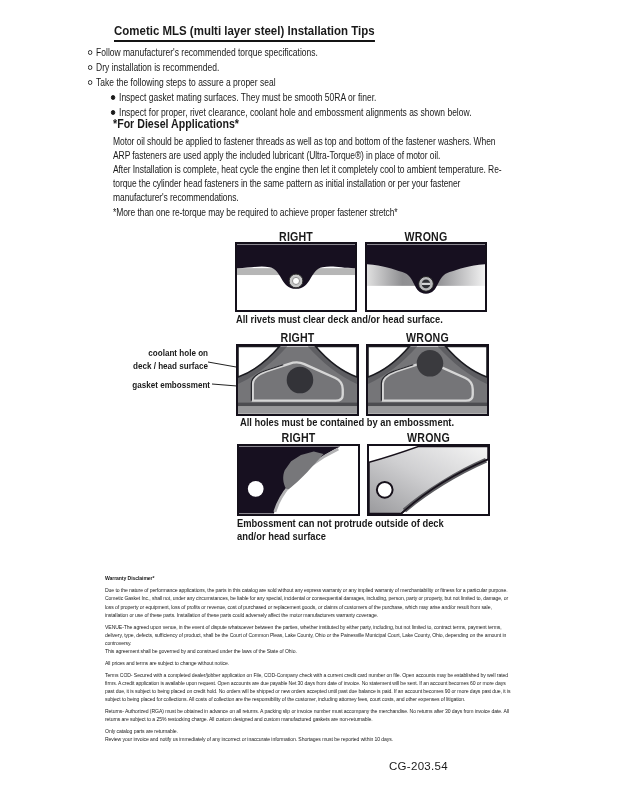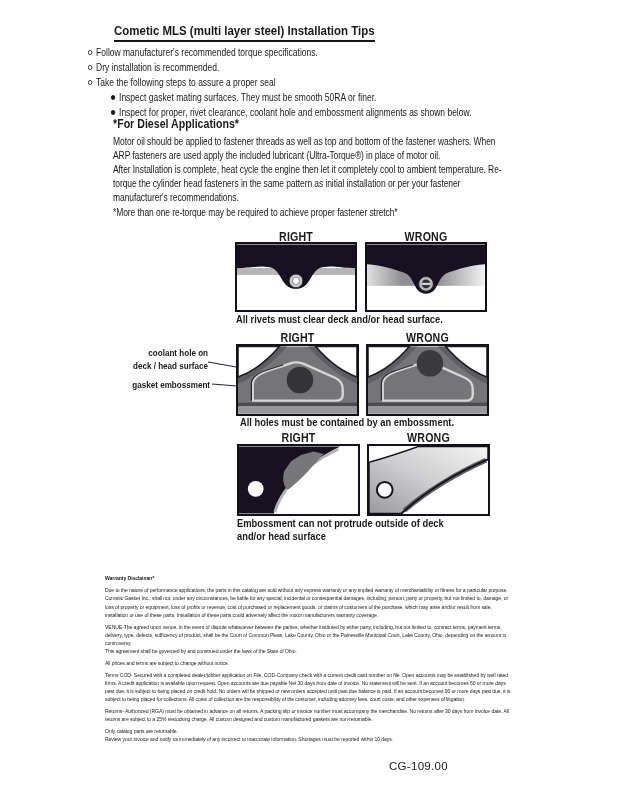--- a/index.html
+++ b/index.html
@@ -171,15 +171,15 @@
     <p>Due to the nature of performance applications, the parts in this catalog are sold without any express warranty or any implied warranty of merchantability or fitness for a particular purpose.  Cometic Gasket Inc., shall not, under any circumstances, be liable for any special, incidental or consequential damages, including, person, party or property, but not limited to, damage, or loss of property or equipment, loss of profits or revenue, cost of purchased or replacement goods, or claims of customers of the purchase, which may arise and/or result from sale, installation or use of these parts.  Installation of these parts could adversely affect the motor manufacturers warranty coverage.</p>
     <p><span>VENUE-The agreed upon venue, in the event of dispute whatsoever between the parties, whether instituted by either party, including, but not limited to, contract terms, payment terms, delivery, type, defects, sufficiency of product, shall be the Court of Common Pleas, Lake County, Ohio or the Painesville Municipal Court, Lake County, Ohio, depending on the amount in controversy.</span><br>
       <span>This agreement shall be governed by and construed under the laws of the State of Ohio.</span></p>
     <p>All prices and terms are subject to change without notice.</p>
     <p>Terms COD- Secured with a completed dealer/jobber application on File, COD-Company check with a current credit card number on file.  Open accounts may be established by well rated firms.  A credit application is available upon request.  Open accounts are due payable Net 30 days from date of invoice.  No statement will be sent.  If an account becomes 60 or more days past due, it is subject to being placed on credit hold.  No orders will be shipped or new orders accepted until past due balance is paid.  If an account becomes 90 or more days past due, it is subject to being placed for collections.  All costs of collection are the responsibility of the customer, including attorney fees, court costs, and other expenses of litigation.</p>
     <p>Returns- Authorized (RGA) must be obtained in advance on all returns.  A packing slip or invoice number must accompany the merchandise.  No returns after 30 days from invoice date.  All returns are subject to a 25% restocking charge.  All custom designed and custom manufactured gaskets are non-returnable.</p>
     <p><span>Only catalog parts are returnable.</span><br>
       <span>Review your invoice and notify us immediately of any incorrect or inaccurate information.  Shortages must be reported within 10 days.</span></p>
   </div>
 
-  <div class="abs pageno">CG-109.00</div>
+  <div class="abs pageno">CG-203.54</div>
 
 </div>
 
 </body></html>

